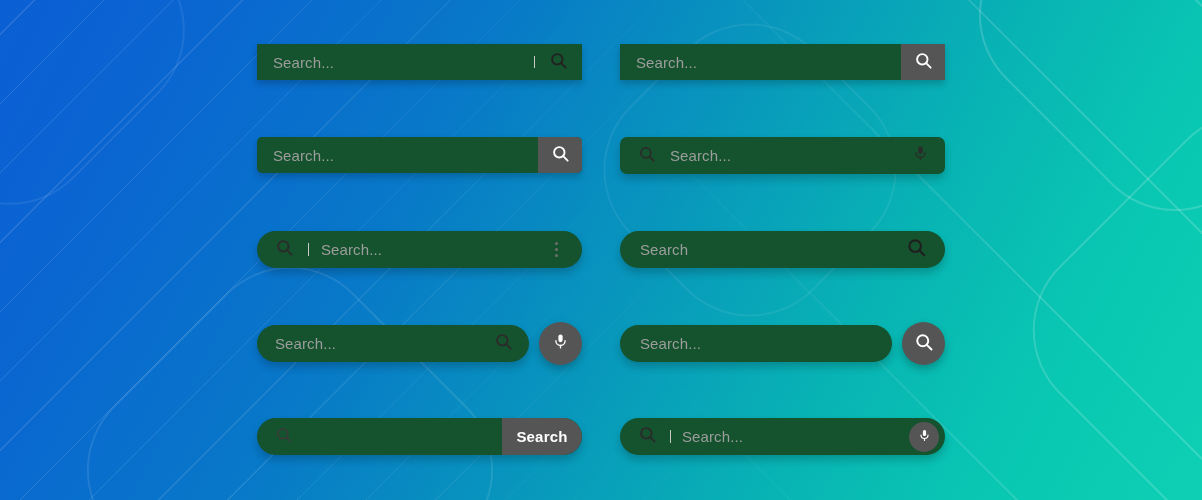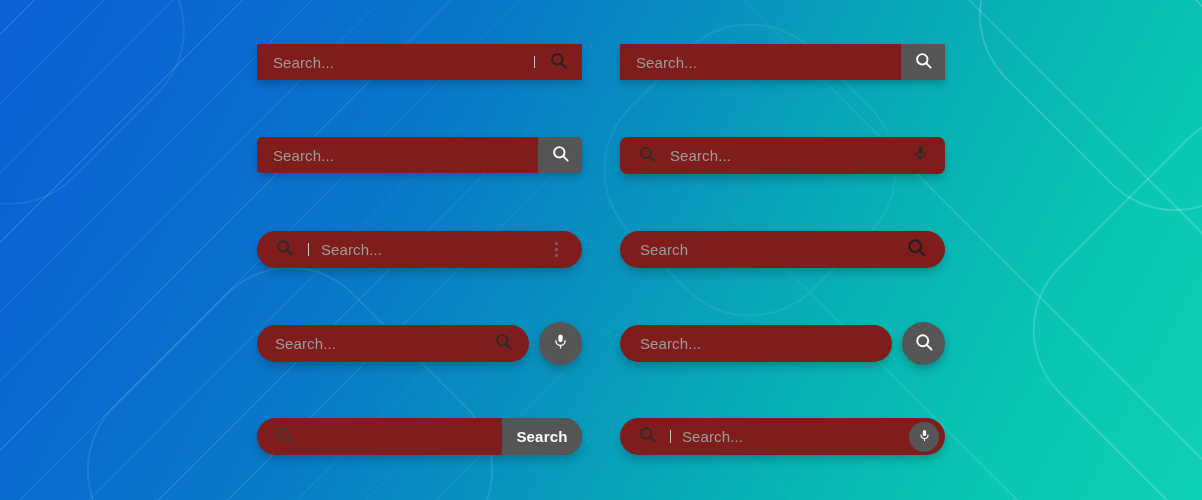--- a/index.html
+++ b/index.html
@@ -72,21 +72,21 @@
 
   
   #grid {
     position: absolute;
     inset: 0;
   }
   .cell { position: absolute; }
 
   
   .field {
-    background: #7f1d1d;
+    background: #14532d;
     display: flex;
     align-items: center;
     position: relative;
   }
   .shadow-sq { box-shadow: 0 4px 7px rgba(0,0,0,0.20); }
   .shadow-pill { box-shadow: 0 5px 9px rgba(0,0,0,0.20); }
   .shadow-circle { box-shadow: 0 4px 8px rgba(0,0,0,0.25); }
 
   .ph {
     color: #9d9d9d;

